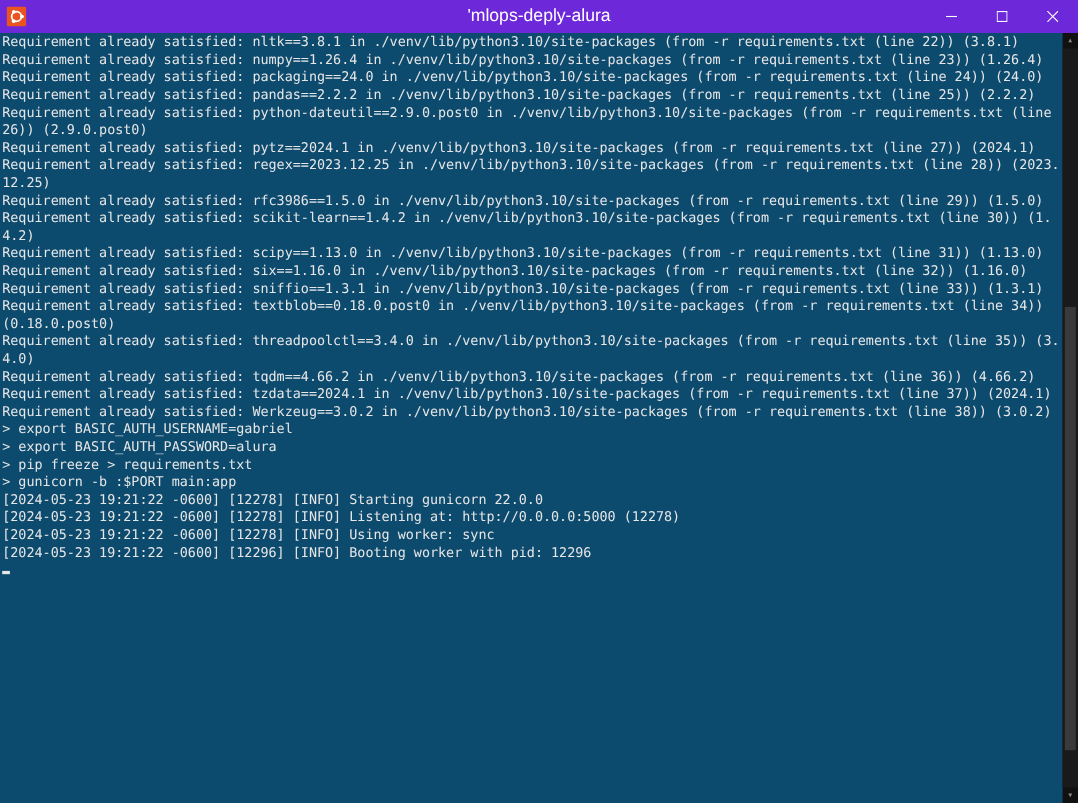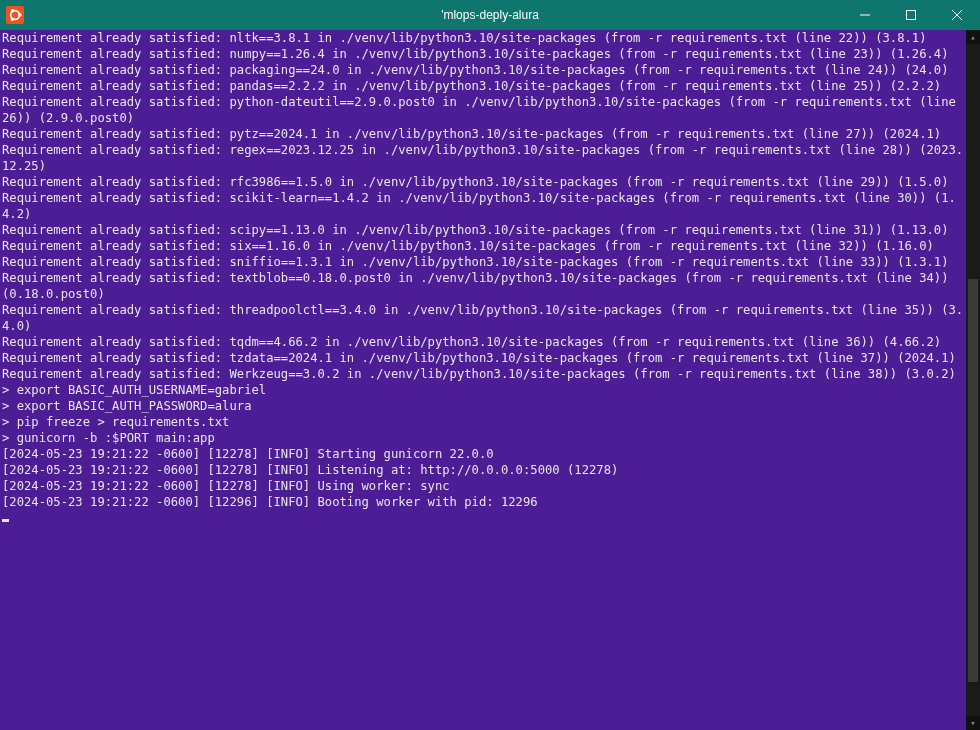--- a/index.html
+++ b/index.html
@@ -11,26 +11,26 @@
     font-family: "Consolas", "DejaVu Sans Mono", "Liberation Mono", monospace;
   }
   .desktop {
     width: 980px;
     height: 730px;
     background: #000;
     position: relative;
   }
   .titlebar {
     height: 30px;
-    background: #0f766e;
+    background: #6d28d9;
     display: flex;
     align-items: center;
     color: #fff;
     font-family: "Segoe UI", Tahoma, sans-serif;
-    font-size: 12px;
+    font-size: 16px;
     position: relative;
   }
   .titlebar .app-icon {
     width: 18px;
     height: 18px;
     margin-left: 6px;
     display: inline-flex;
     align-items: center;
     justify-content: center;
   }
@@ -54,21 +54,21 @@
     display: flex;
     align-items: center;
     justify-content: center;
     color: #fff;
   }
   .titlebar .win-btn svg { width: 10px; height: 10px; stroke: #fff; stroke-width: 1; fill: none; }
   .titlebar .win-btn.close svg line { stroke-width: 1; }
   .terminal-wrap {
     position: relative;
     height: 700px;
-    background: #4c1d95;
+    background: #0c4a6e;
   }
   .terminal {
     width: calc(100% - 14px);
     height: 100%;
     padding: 0 2px 2px 2px;
     color: #e6e6e6;
     font-size: 12.2px;
     line-height: 16px;
     white-space: pre-wrap;
     word-break: break-all;

